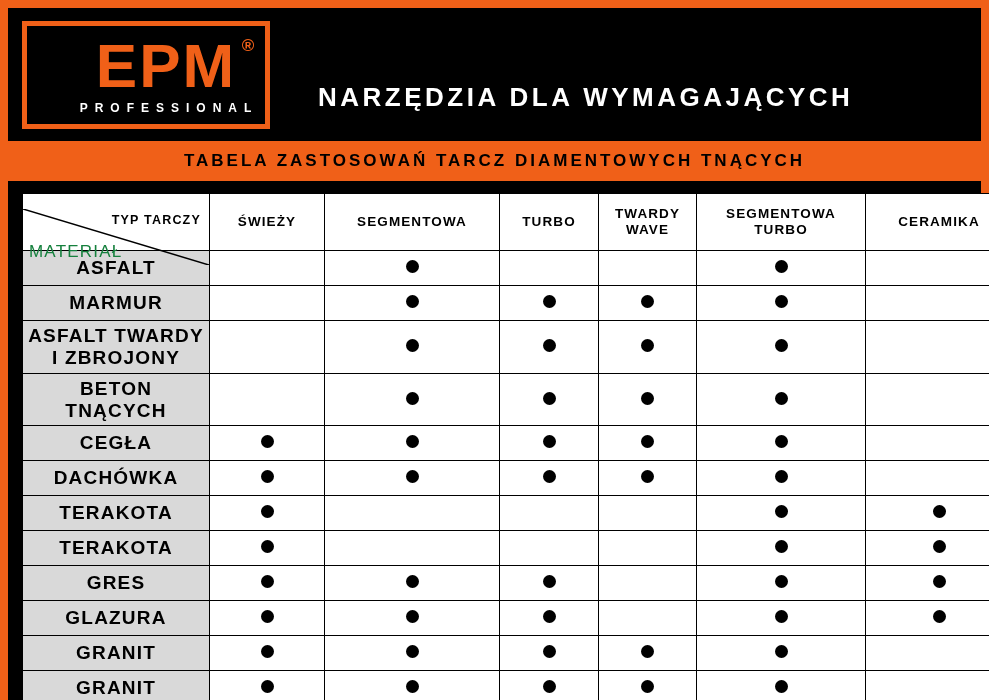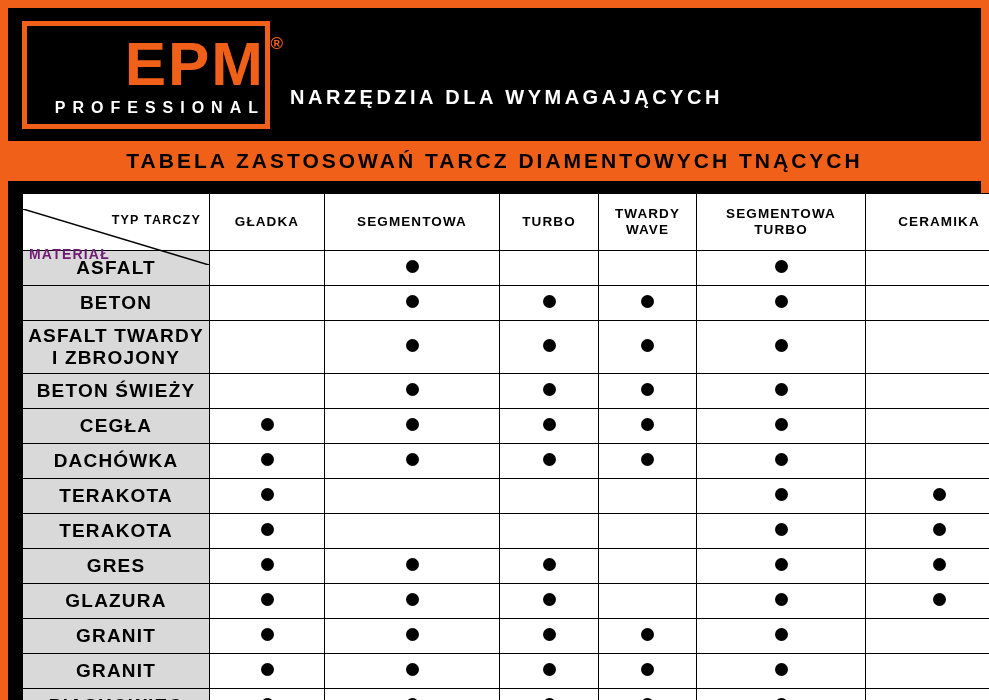--- a/index.html
+++ b/index.html
@@ -38,21 +38,21 @@
     align-items: center;
   }
   .logo-box {
     margin-left: 14px;
     width: 248px;
     height: 108px;
     border: 5px solid #f06018;
     box-sizing: border-box;
     display: flex;
     flex-direction: column;
-    align-items: flex-end;
+    align-items: center;
     justify-content: center;
     position: relative;
     background: #000;
     padding-left: 40px;
   }
   .logo-main {
     color: #f06018;
     font-size: 62px;
     font-weight: bold;
     letter-spacing: 2px;
@@ -62,46 +62,46 @@
   }
   .logo-reg {
     font-size: 17px;
     vertical-align: super;
     position: absolute;
     right: -20px;
     top: 2px;
   }
   .logo-sub {
     color: #ffffff;
-    font-size: 16px;
+    font-size: 12px;
     letter-spacing: 7px;
     font-weight: bold;
     margin-top: 4px;
     padding-left: 6px;
   }
   .tagline {
     color: #ffffff;
-    font-size: 20px;
+    font-size: 26px;
     font-weight: bold;
     letter-spacing: 3.5px;
-    margin-left: 20px;
+    margin-left: 48px;
     padding-top: 46px;
     white-space: nowrap;
   }
   
   .titlebar {
     background: #f06018;
     height: 40px;
     display: flex;
     align-items: center;
     justify-content: center;
   }
   .titlebar-text {
     color: #000000;
-    font-size: 21px;
+    font-size: 17px;
     font-weight: bold;
     letter-spacing: 3px;
     white-space: nowrap;
   }
   
   .table-wrap {
     background: #000000;
     padding: 12px 14px 0 14px;
   }
   table.app {
@@ -141,24 +141,24 @@
     top: 4px;
     font-size: 12.5px;
     font-weight: bold;
     letter-spacing: 1.2px;
     color: #000;
   }
   .corner-bottom {
     position: absolute;
     left: 6px;
     bottom: 3px;
-    font-size: 14px;
-    font-weight: bold;
+    font-size: 17px;
+    font-weight: normal;
     letter-spacing: 1.2px;
-    color: #701a75;
+    color: #15803d;
   }
   th.colhead {
     font-size: 13.5px;
     font-weight: bold;
     letter-spacing: 1.1px;
     padding: 3px 2px;
     line-height: 1.15;
     background: #ffffff;
   }
   td.matname {
@@ -208,58 +208,58 @@
           <tr>
             <th class="corner">
               <div class="corner-inner">
                 <svg class="diag" viewBox="0 0 186 56" preserveAspectRatio="none">
                   <line x1="0" y1="0" x2="186" y2="56" stroke="#000" stroke-width="1.5"></line>
                 </svg>
                 <div class="corner-top">TYP TARCZY</div>
                 <div class="corner-bottom">MATERIAŁ</div>
               </div>
             </th>
-            <th class="colhead" style="width:110px">GŁADKA</th>
+            <th class="colhead" style="width:110px">ŚWIEŻY</th>
             <th class="colhead" style="width:170px">SEGMENTOWA</th>
             <th class="colhead" style="width:94px">TURBO</th>
             <th class="colhead" style="width:93px">TWARDY WAVE</th>
             <th class="colhead" style="width:164px">SEGMENTOWA TURBO</th>
             <th class="colhead" style="width:142px">CERAMIKA</th>
           </tr>
         </thead>
         <tbody id="table-body">
             <tr>
               <td class="matname">ASFALT</td>
               <td class="cell"></td>
               <td class="cell"><span class="dot"></span></td>
               <td class="cell"></td>
               <td class="cell"></td>
               <td class="cell"><span class="dot"></span></td>
               <td class="cell"></td>
             </tr>
             <tr>
-              <td class="matname">BETON</td>
+              <td class="matname">MARMUR</td>
               <td class="cell"></td>
               <td class="cell"><span class="dot"></span></td>
               <td class="cell"><span class="dot"></span></td>
               <td class="cell"><span class="dot"></span></td>
               <td class="cell"><span class="dot"></span></td>
               <td class="cell"></td>
             </tr>
             <tr>
               <td class="matname">ASFALT TWARDY I ZBROJONY</td>
               <td class="cell"></td>
               <td class="cell"><span class="dot"></span></td>
               <td class="cell"><span class="dot"></span></td>
               <td class="cell"><span class="dot"></span></td>
               <td class="cell"><span class="dot"></span></td>
               <td class="cell"></td>
             </tr>
             <tr>
-              <td class="matname">BETON ŚWIEŻY</td>
+              <td class="matname">BETON TNĄCYCH</td>
               <td class="cell"></td>
               <td class="cell"><span class="dot"></span></td>
               <td class="cell"><span class="dot"></span></td>
               <td class="cell"><span class="dot"></span></td>
               <td class="cell"><span class="dot"></span></td>
               <td class="cell"></td>
             </tr>
             <tr>
               <td class="matname">CEGŁA</td>
               <td class="cell"><span class="dot"></span></td>

